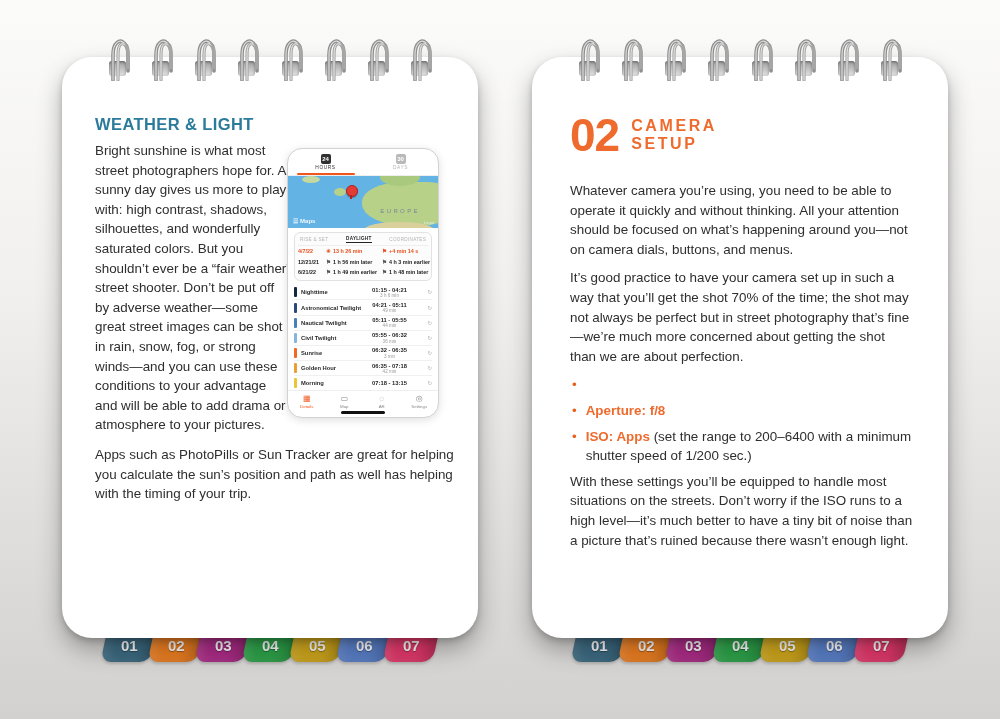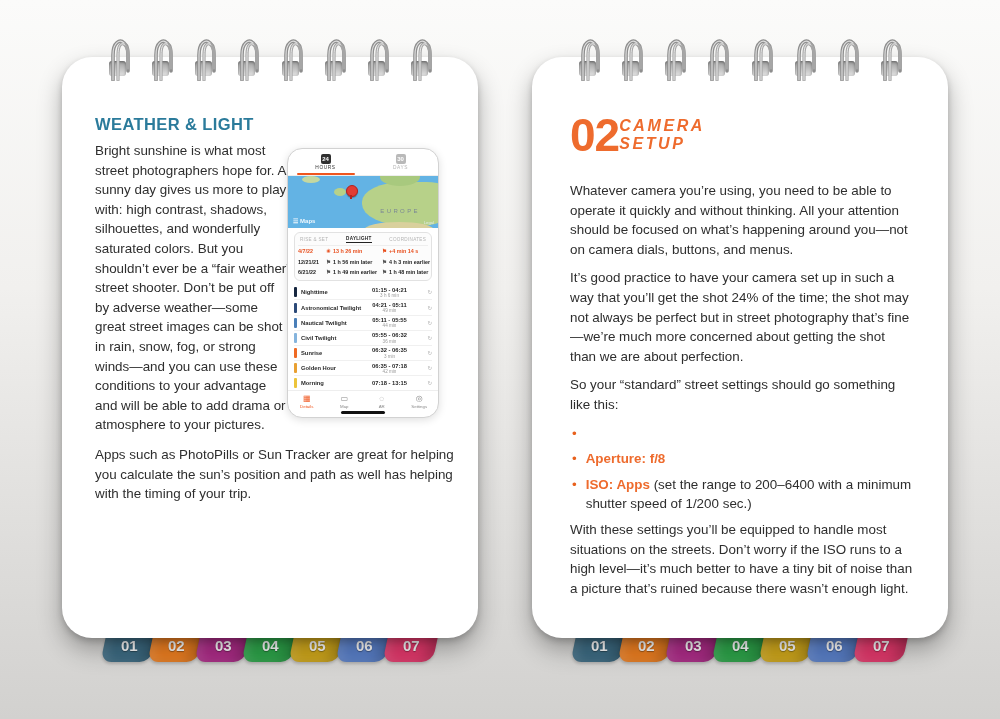--- a/index.html
+++ b/index.html
@@ -77,22 +77,22 @@
   .nav-item{flex:1;display:flex;flex-direction:column;align-items:center;gap:1px;color:#8a8a8a;}
   .nav-glyph{font-size:8px;line-height:9px;}
   .nav-lbl{font-size:4.4px;}
   .nav-item.on{color:#f0561e;}
   .ph-home{position:absolute;left:50%;bottom:3px;width:44px;height:3px;margin-left:-22px;border-radius:2px;background:#111;}
 
   
   .rp-content{position:absolute;left:38px;top:56px;width:344px;color:#2e2e2e;}
   .chapter{display:flex;align-items:flex-start;margin-bottom:24px;}
   .ch-num{font-size:46px;line-height:44px;font-weight:bold;color:#ee6b2d;letter-spacing:-1px;}
-  .ch-title{margin-left:0;padding-top:4px;font-size:16px;font-weight:bold;color:#ee6b2d;
-    letter-spacing:2.6px;line-height:18px;display:flex;flex-direction:column;font-style:italic;}
+  .ch-title{margin-left:12px;padding-top:4px;font-size:16px;font-weight:bold;color:#ee6b2d;
+    letter-spacing:2.6px;line-height:18px;display:flex;flex-direction:column;}
   .rp-head{margin:0 0 8px 0;font-size:14.2px;font-weight:bold;color:#ee6b2d;letter-spacing:.2px;}
   .rp-content p{margin:0 0 9px 0;font-size:13.4px;line-height:19.6px;}
   .bullets{margin:2px 0 6px 0;}
   .bullet{display:flex;margin-bottom:6px;font-size:13.4px;line-height:19.6px;}
   .bullet .dot{color:#e8611c;margin:0 9px 0 2px;}
   .bullet .b-bold{font-weight:bold;color:#ee6b2d;}
   .bullet .b-rest{color:#2e2e2e;}
 
   
   .tabs-row{position:absolute;top:629px;display:flex;z-index:1;}
@@ -408,22 +408,21 @@
   <div class="rp-content">
     <div class="chapter">
       <div class="ch-num">02</div>
       <div class="ch-title">
         <span>CAMERA</span>
         <span>SETUP</span>
       </div>
     </div>
 
     <p>Whatever camera you’re using, you need to be able to operate it quickly and without thinking. All your attention should be focused on what’s happening around you—not on camera dials, buttons, and menus.</p>
-    <p>It’s good practice to have your camera set up in such a way that you’ll get the shot 24% of the time; the shot may not always be perfect but in street photography that’s fine—we’re much more concerned about getting the shot than we are about perfection.</p>
-    <p>So your “standard” street settings should go something like this:</p>
+    <p>It’s good practice to have your camera set up in such a way that you’ll get the shot 70% of the time; the shot may not always be perfect but in street photography that’s fine—we’re much more concerned about getting the shot than we are about perfection.</p>
 
     <div class="bullets">
       <div class="bullet">
         <span class="dot">•</span>
       </div>
       <div class="bullet">
         <span class="dot">•</span>
         <span><span class="b-bold">Aperture: f/8</span><span class="b-rest"></span></span>
       </div>
       <div class="bullet">

